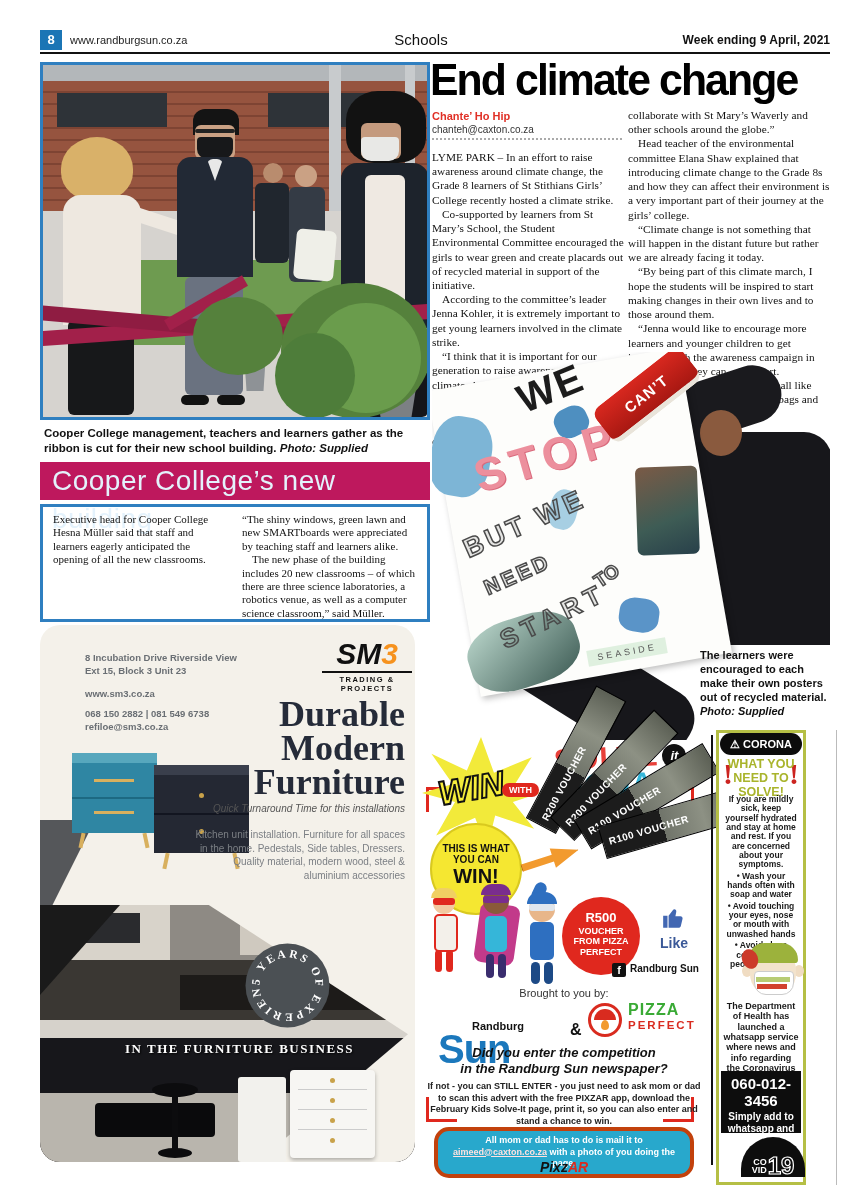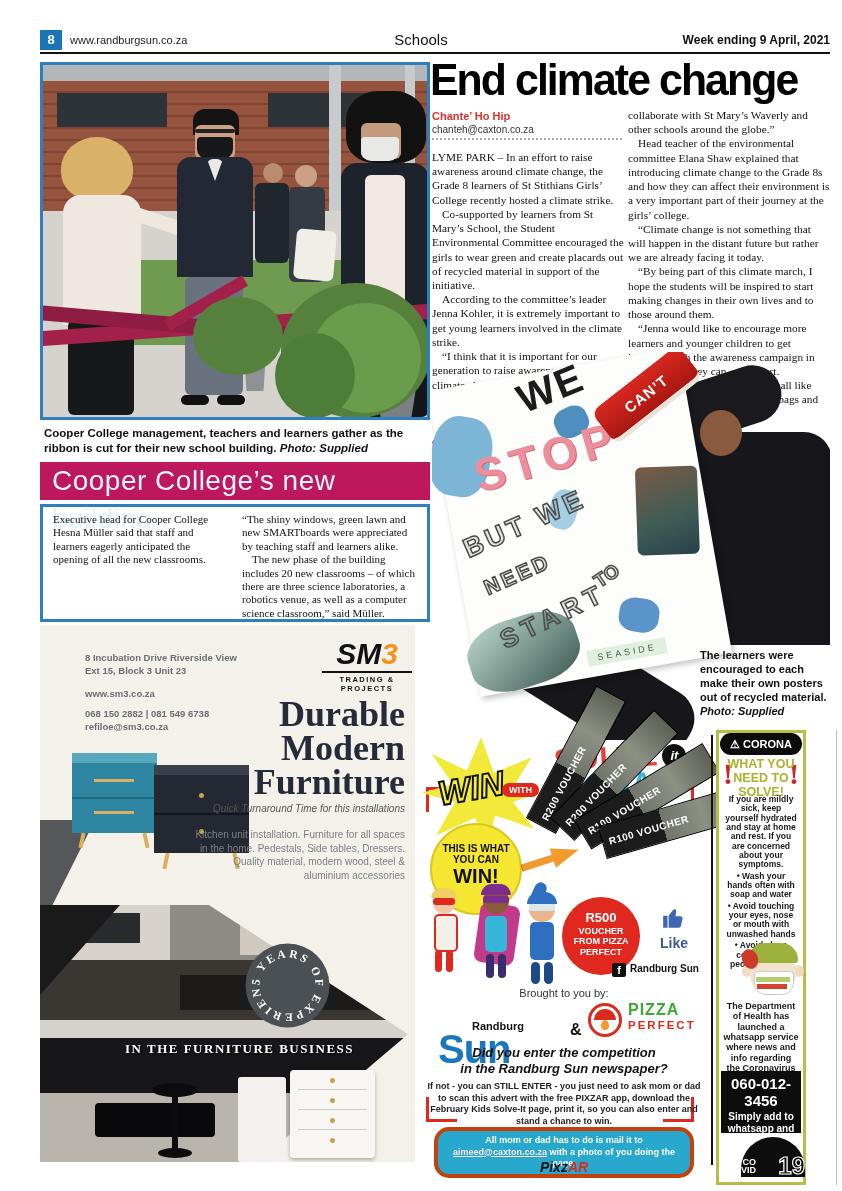--- a/index.html
+++ b/index.html
@@ -74,21 +74,21 @@
   .pw-to{left:132px;top:202px;font-size:19px;transform:rotate(-24deg);}
   .pw-start{left:28px;top:228px;font-size:26px;letter-spacing:6px;transform:rotate(-16deg);}
   .can{left:160px;top:22px;width:110px;height:42px;background:linear-gradient(#d8281f,#a81812);
        border-radius:10px;transform:rotate(-38deg);color:#fff;font-weight:bold;font-size:15px;
        text-align:center;line-height:40px;letter-spacing:1px;border-bottom:5px solid #e9e4da;box-sizing:border-box;}
   .seaside{left:155px;top:292px;width:80px;height:16px;background:#dff0df;transform:rotate(-10deg);
            font-size:9px;letter-spacing:3px;color:#555;text-align:center;line-height:16px;}
   .cap2{left:700px;top:648px;width:130px;font-size:11px;font-weight:bold;line-height:1.28;color:#111;z-index:5;}
 
   
-  .sm3{left:40px;top:625px;width:375px;height:537px;background:#f4f1ea;overflow:hidden;}
+  .sm3{left:40px;top:625px;width:375px;height:537px;background:#f4f1ea;overflow:hidden;border-radius:20px;}
   .sm3 .addr{left:45px;font-size:9.5px;font-weight:bold;color:#6a6f74;line-height:1.4;}
   .sm3-logo{left:282px;top:12px;width:90px;text-align:center;}
   .sm3-logo .big{font-size:30px;font-weight:900;font-style:italic;color:#111;}
   .sm3-logo .big .o3{color:#f6921e;}
   .sm3-logo .sub{font-size:7.5px;font-weight:bold;letter-spacing:1.5px;color:#111;border-top:2px solid #111;padding-top:2px;}
   .night{border-radius:3px;}
   .handlebar{position:absolute;background:#d8b05e;}
   .sm3-head{left:150px;top:72px;width:215px;text-align:right;font-family:"Liberation Serif",serif;
             font-weight:bold;font-size:36px;line-height:.95;color:#252b39;}
   .sm3-tag{left:140px;top:178px;width:225px;text-align:right;font-style:italic;font-size:10px;color:#555;}
@@ -167,21 +167,21 @@
   .c-ex{top:24px;font-size:30px;font-weight:900;font-family:"Liberation Serif",serif;color:#cc2420;}
   .c-head{left:0;right:0;top:24px;text-align:center;font-size:12.5px;font-weight:bold;color:#a9b42c;line-height:1.12;}
   .c-body{left:5px;right:5px;top:62px;text-align:center;font-size:8.5px;font-weight:bold;color:#1a1a1a;line-height:1.1;}
   .c-body p{margin:0 0 2px;}
   .c-face{left:23px;top:210px;width:62px;height:54px;}
   .c-dept{left:4px;right:4px;top:268px;text-align:center;font-size:9px;font-weight:bold;color:#1a1a1a;line-height:1.15;}
   .c-box{left:2px;right:2px;top:338px;height:62px;background:#0d0d0d;color:#fff;text-align:center;padding-top:4px;box-sizing:border-box;}
   .c-num{font-size:15px;font-weight:900;}
   .c-note{font-size:10px;font-weight:bold;line-height:1.15;margin-top:2px;}
   .c-covid{left:22px;top:404px;width:64px;height:40px;background:#0d0d0d;border-radius:64px 64px 0 0;
-           display:flex;align-items:flex-end;justify-content:space-between;padding-bottom:2px;box-sizing:border-box;}
+           display:flex;align-items:flex-end;justify-content:center;padding-bottom:2px;box-sizing:border-box;}
   .cv-sm{color:#fff;font-size:9px;font-weight:900;line-height:.95;text-align:right;margin-right:1px;}
   .cv-19{font-size:24px;font-weight:bold;color:transparent;-webkit-text-stroke:1.2px #fff;line-height:.8;}
 </style>
 </head>
 <body>
 
 <div class="page">
 
   <div class="abs hdr-box">8</div>
   <div class="abs hdr-site">www.randburgsun.co.za</div>

